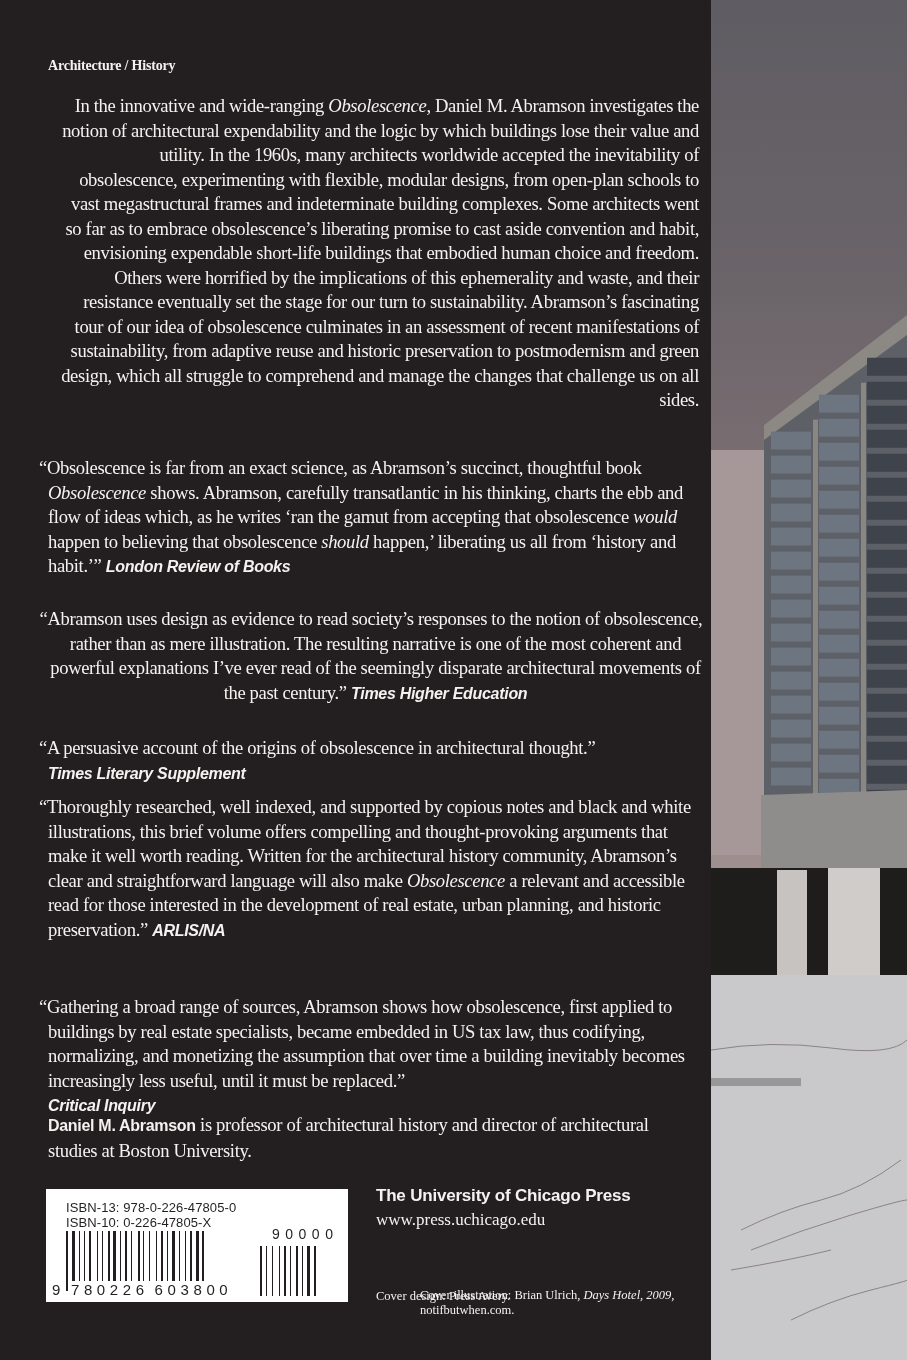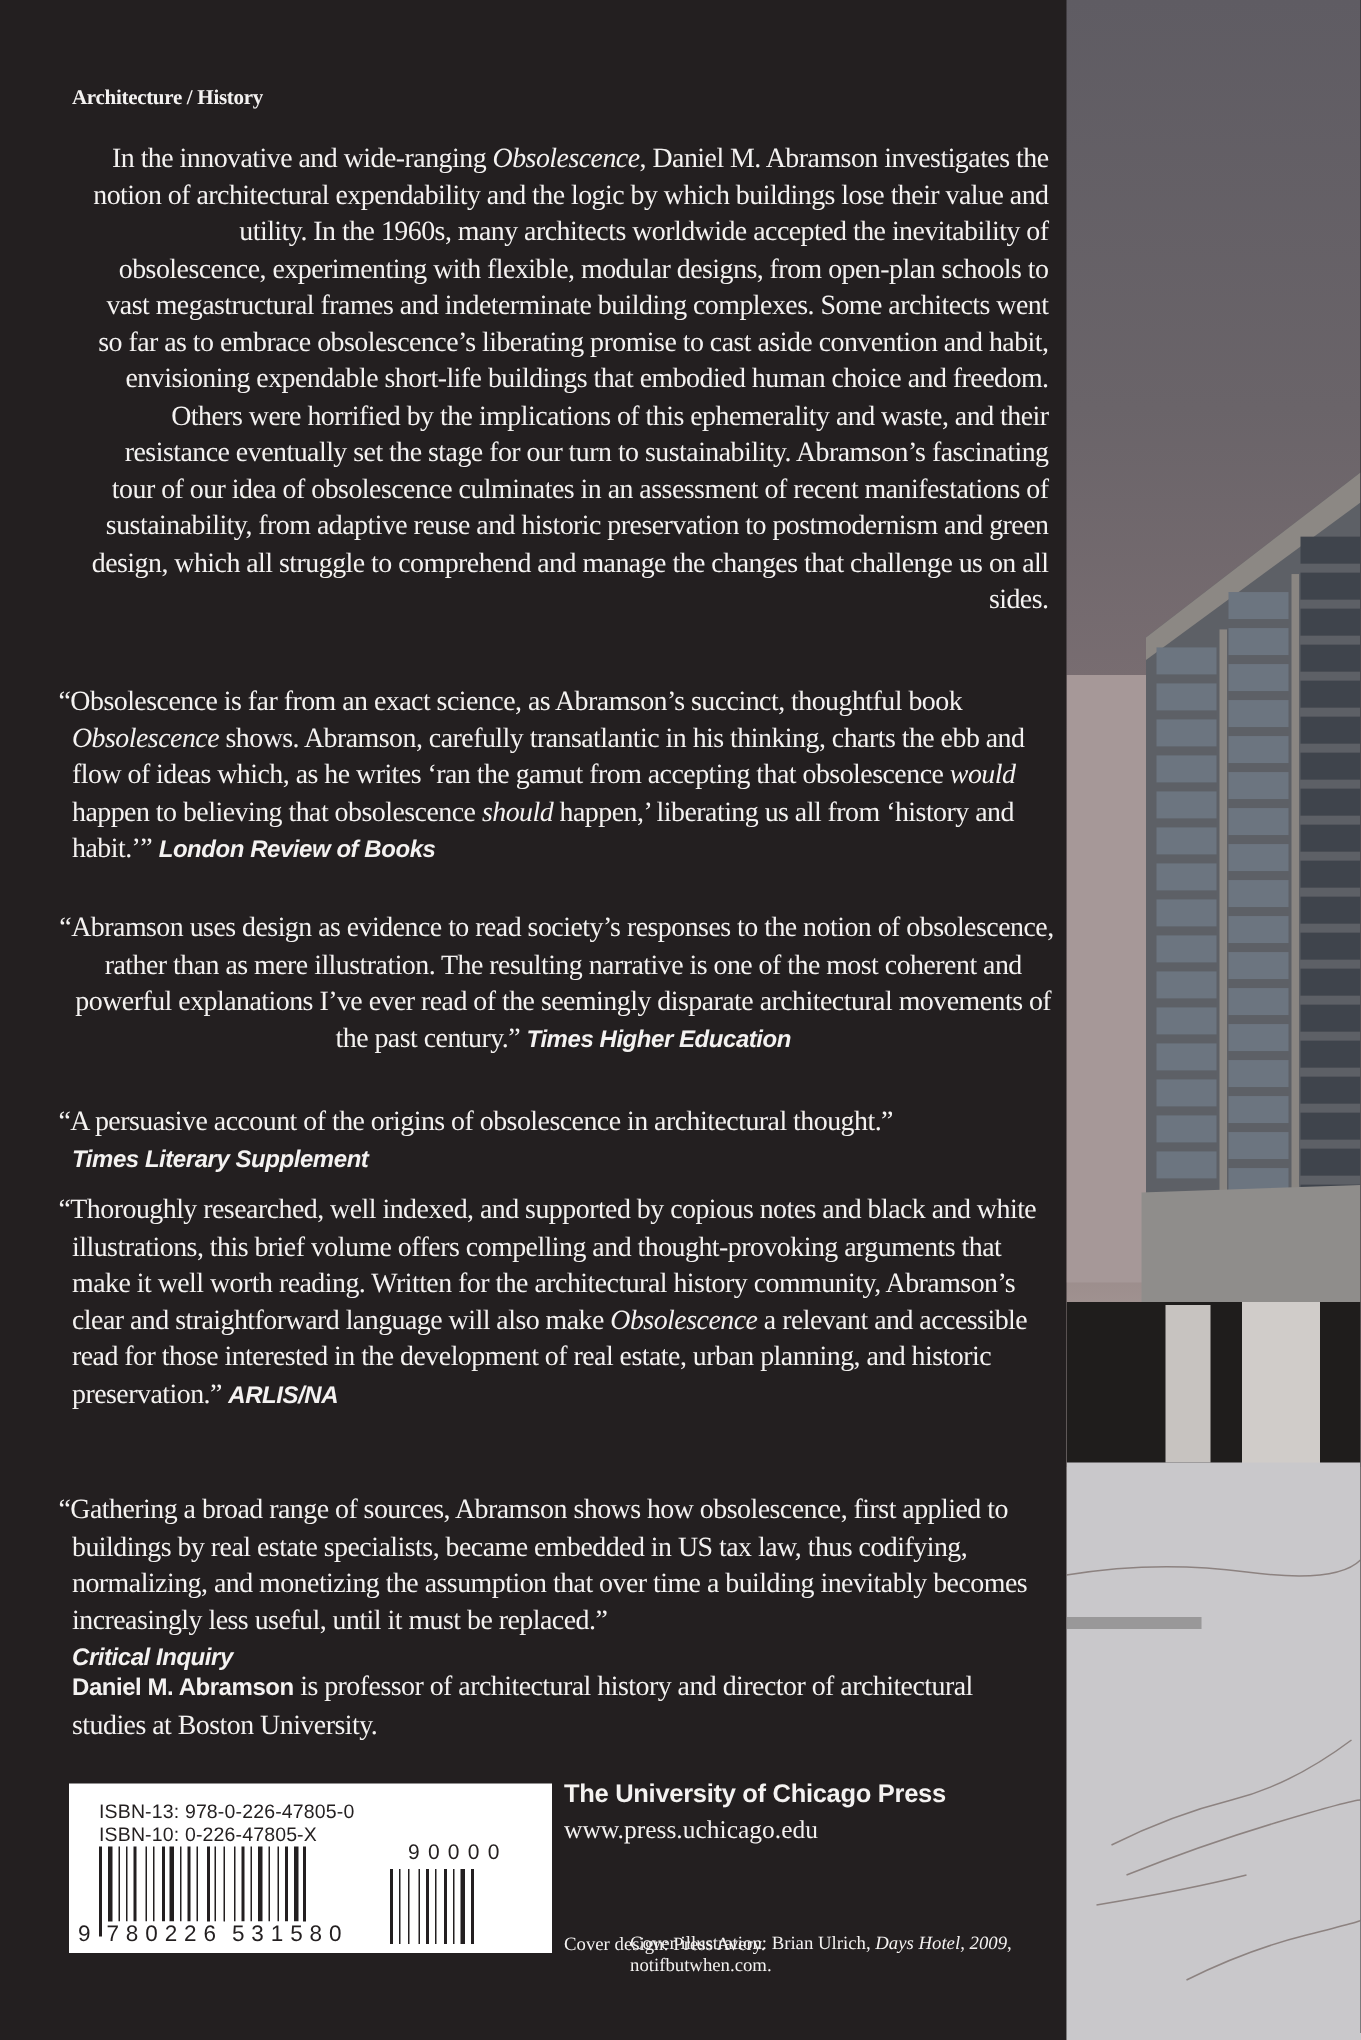--- a/index.html
+++ b/index.html
@@ -38,21 +38,21 @@
   .q1 { top: 456px; }
   .q2 { top: 607px; text-align: center; }
   .q3 { top: 736px; }
   .q4 { top: 795px; }
   .q5 { top: 995px; }
   .bio { position: absolute; left: 48px; top: 1113px; width: 640px; }
   .bio b { font-family: "Liberation Sans", sans-serif; font-size: 16px; letter-spacing: -0.3px; }
 
   .barcode-box {
     position: absolute; left: 46px; top: 1189px; width: 302px; height: 113px;
-    background: #ffffff; color: #231f20; padding-left: 20px;
+    background: #ffffff; color: #231f20;
   }
   .isbn-line {
     position: absolute; left: 20px;
     font-family: "Liberation Sans", sans-serif; font-size: 13px; letter-spacing: 0.1px;
   }
   .isbn13 { top: 11px; }
   .isbn10 { top: 26px; }
   .bars { position: absolute; left: 20px; top: 42px; height: 56px; width: 178px; }
   .bars2 { position: absolute; left: 214px; top: 57px; height: 54px; width: 76px; }
   .bar { position: absolute; top: 0; background: #231f20; }
@@ -130,21 +130,21 @@
         <div class="bar" style="left: 12px; width: 1px; height: 50px;"></div>
         <div class="bar" style="left: 19px; width: 1px; height: 50px;"></div>
         <div class="bar" style="left: 24px; width: 2px; height: 50px;"></div>
         <div class="bar" style="left: 30px; width: 1px; height: 50px;"></div>
         <div class="bar" style="left: 36px; width: 2px; height: 50px;"></div>
         <div class="bar" style="left: 42px; width: 1px; height: 50px;"></div>
         <div class="bar" style="left: 47px; width: 3px; height: 50px;"></div>
         <div class="bar" style="left: 54px; width: 2px; height: 50px;"></div>
       </div>
     <div class="addon-digits">90000</div>
-    <div class="bar-digits"><span class="digit-gap">9</span><span style="display:inline-block;width:6px;"></span><span class="digit-gap">780226</span><span style="display:inline-block;width:6px;"></span><span class="digit-gap">531580</span></div>
+    <div class="bar-digits"><span class="digit-gap">9</span><span style="display:inline-block;width:6px;"></span><span class="digit-gap">780226</span><span style="display:inline-block;width:6px;"></span><span class="digit-gap">603800</span></div>
   </div>
 
   <div class="press">The University of Chicago Press</div>
   <div class="url">www.press.uchicago.edu</div>
   <div class="credit credit1"><span>Cover illustration: Brian Ulrich, </span><i>Days Hotel, 2009</i><span>, notifbutwhen.com.</span></div>
   <div class="credit credit2">Cover design: Press Avery.</div>
 </div>
 
 <div class="photo">
   <svg width="196" height="1360" viewBox="0 0 196 1360">

